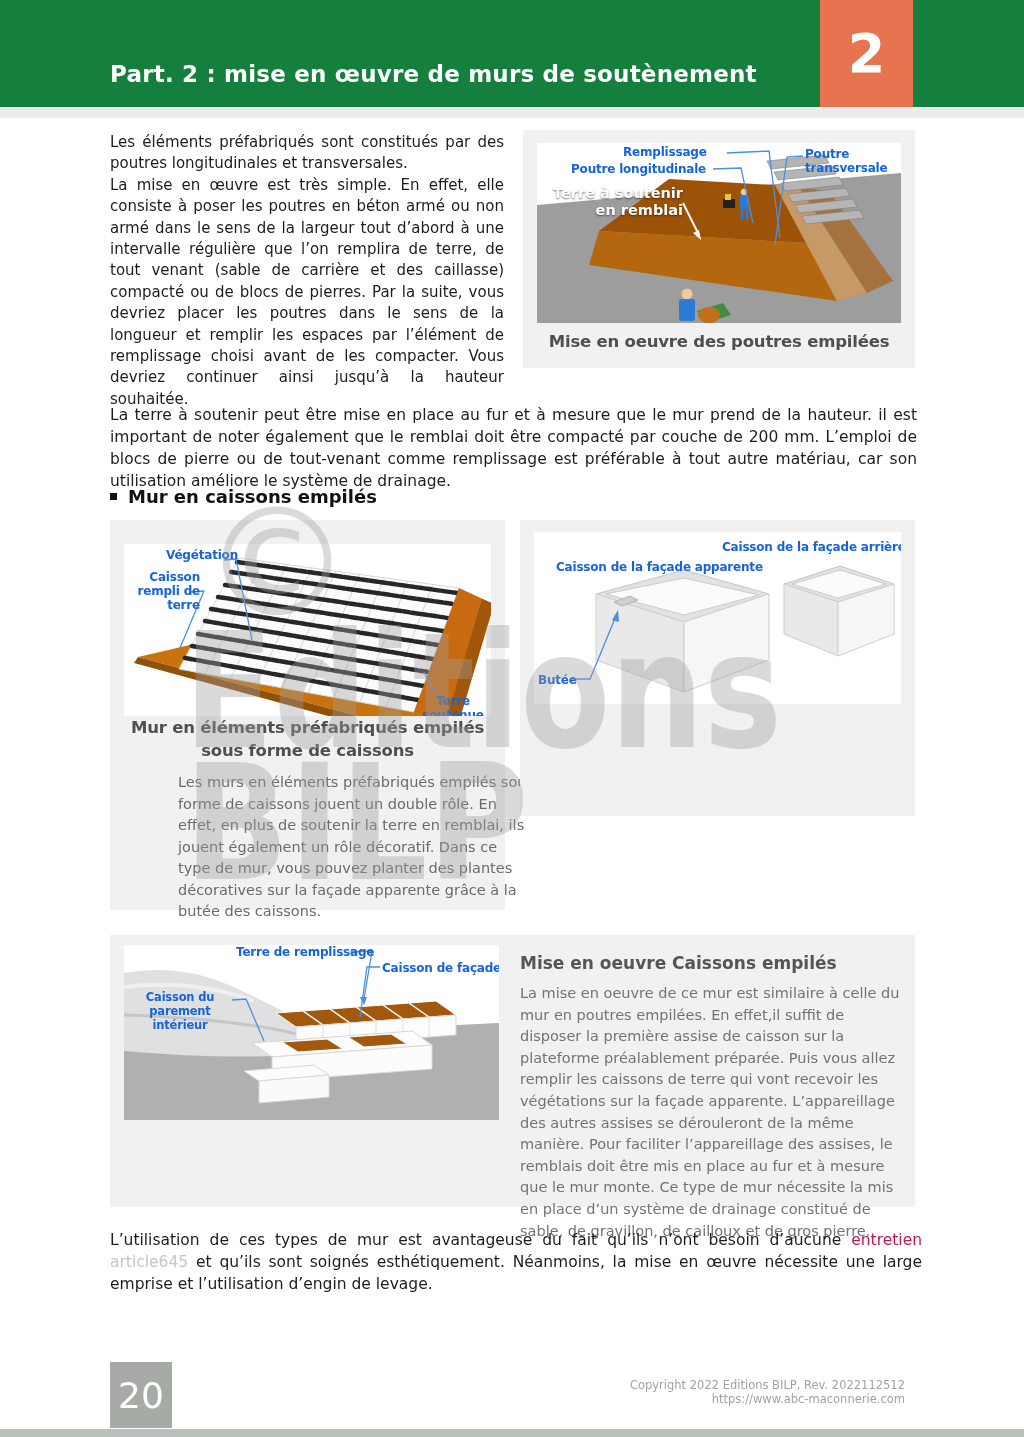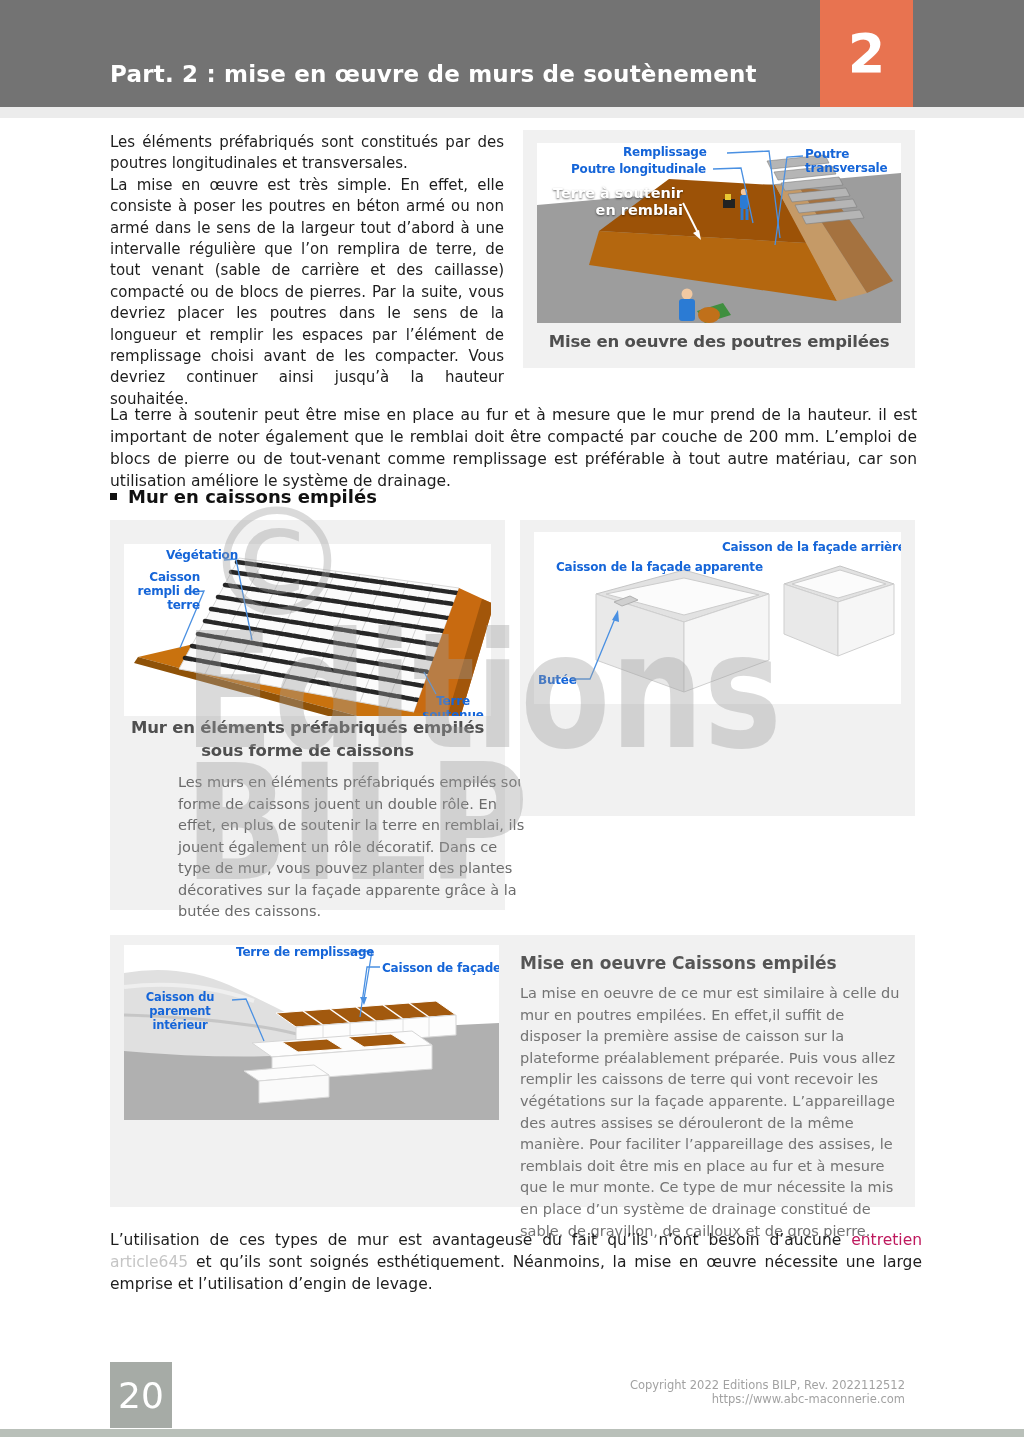--- a/index.html
+++ b/index.html
@@ -3,21 +3,21 @@
 <meta charset="utf-8">
 <style>
   * { margin:0; padding:0; box-sizing:border-box; }
   html,body { background:#ffffff; }
   .page {
     position:relative; width:1024px; height:1437px; margin:0 auto;
     background:#ffffff; overflow:hidden;
     font-family:"DejaVu Sans","Liberation Sans",sans-serif;
   }
   
-  .header-bar { position:absolute; left:0; top:0; width:1024px; height:107px; background:#737373; }
+  .header-bar { position:absolute; left:0; top:0; width:1024px; height:107px; background:#15803d; }
   .header-title { position:absolute; left:110px; top:61px; font-size:23px; font-weight:bold; color:#ffffff; letter-spacing:0.2px; }
   .chapter-box { position:absolute; left:820px; top:0; width:93px; height:107px; background:#e87350;
     display:flex; align-items:center; justify-content:center; color:#ffffff; font-size:54px; font-weight:bold; }
   .header-strip { position:absolute; left:0; top:107px; width:1024px; height:11px; background:#ececec; }
 
   
   .body-text { color:#1d1d1d; text-align:justify; }
   .intro { position:absolute; left:110px; top:132px; width:394px; font-size:15px; line-height:21.4px; }
   .para-terre { position:absolute; left:110px; top:404px; width:807px; font-size:15.5px; line-height:22px; }
   .section-heading { position:absolute; left:110px; top:486px; font-size:18px; font-weight:bold; color:#111111; display:flex; align-items:center; }

